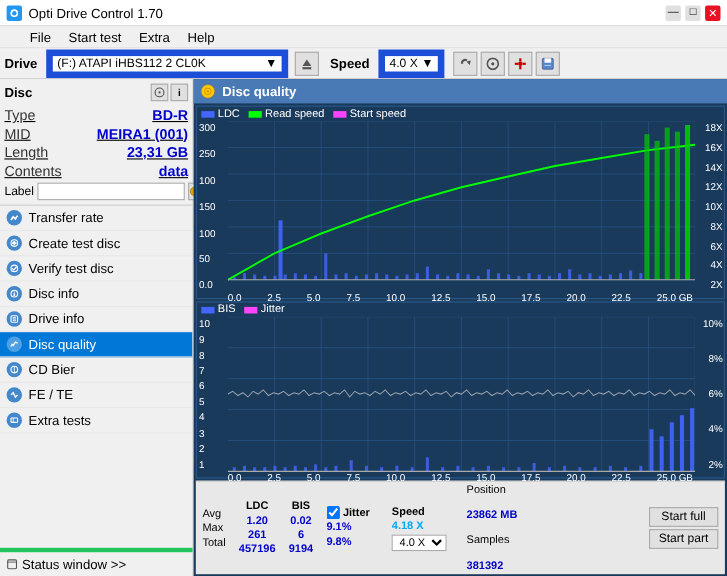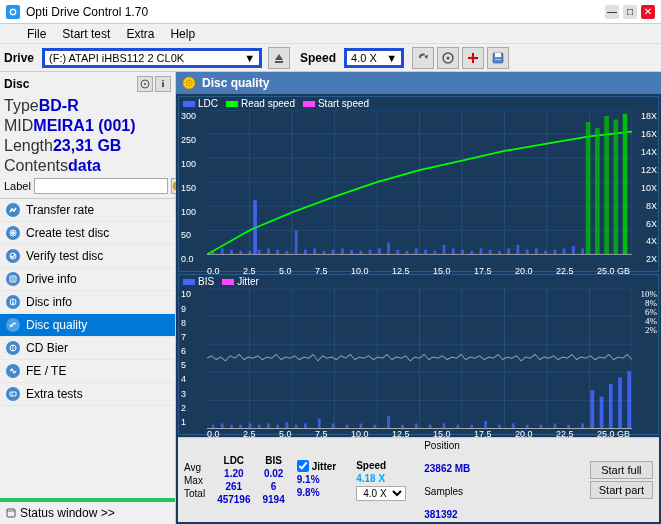--- a/index.html
+++ b/index.html
@@ -14,38 +14,38 @@
     .titlebar-btn { width: 14px; height: 14px; display: flex; align-items: center; justify-content: center; font-size: 10px; cursor: pointer; background: #e0e0e0; border-radius: 2px; }
     .titlebar-btn.close { background: #e81123; color: white; }
 
     
     .menubar { background: #f0f0f0; display: flex; align-items: center; padding: 2px 19px; height: 20px; border-bottom: 1px solid #ddd; }
     .menu-item { padding: 1px 8px; cursor: pointer; font-size: 12px; }
 
     
     .drivebar { background: #f0f0f0; display: flex; align-items: center; padding: 2px 4px; height: 28px; border-bottom: 1px solid #ccc; gap: 4px; }
     .drive-label { font-size: 12px; font-weight: bold; margin-right: 4px; }
-    .drive-select { display: flex; align-items: center; background: white; border: 3px solid #1d4ed8; padding: 1px 4px; min-width: 220px; font-size: 11px; }
+    .drive-select { display: flex; align-items: center; background: white; border: 6px solid #1d4ed8; padding: 1px 4px; min-width: 220px; font-size: 11px; }
     .drive-select-text { flex: 1; }
     .drive-eject-btn { width: 22px; height: 22px; background: #e0e0e0; border: 1px solid #aaa; display: flex; align-items: center; justify-content: center; cursor: pointer; margin-left: 2px; }
     .speed-label { font-size: 12px; font-weight: bold; margin-left: 6px; margin-right: 4px; }
     .drivebar-icons { display: flex; gap: 3px; margin-left: 4px; }
     .drivebar-icon-btn { width: 22px; height: 22px; background: #e0e0e0; border: 1px solid #aaa; display: flex; align-items: center; justify-content: center; cursor: pointer; }
 
     
     .main { display: flex; height: calc(524px - 24px - 20px - 28px); }
 
     
     .sidebar { width: 176px; background: #f0f0f0; border-right: 1px solid #ccc; display: flex; flex-direction: column; }
     .disc-section { padding: 4px; border-bottom: 1px solid #ccc; }
     .disc-header { display: flex; align-items: center; justify-content: space-between; margin-bottom: 4px; }
     .disc-title { font-weight: bold; font-size: 12px; }
     .disc-icons { display: flex; gap: 2px; }
     .disc-icon { width: 16px; height: 16px; background: #e0e0e0; border: 1px solid #aaa; display: flex; align-items: center; justify-content: center; cursor: pointer; font-size: 8px; }
-    .disc-row { display: flex; justify-content: flex-start; padding: 1px 0; font-size: 16px; }
+    .disc-row { display: flex; justify-content: space-between; padding: 1px 0; font-size: 13px; text-decoration: underline; }
     .disc-row-label { color: #333; }
     .disc-row-value { color: #0000cc; font-weight: bold; }
     .disc-label-row { display: flex; align-items: center; gap: 3px; margin-top: 2px; }
     .disc-label-input { flex: 1; border: 1px solid #aaa; height: 16px; font-size: 10px; }
     .disc-label-btn { width: 16px; height: 16px; background: #e0e0e0; border: 1px solid #aaa; display: flex; align-items: center; justify-content: center; cursor: pointer; }
 
     
     .nav-items { flex: 1; overflow-y: auto; }
     .nav-item { display: flex; gap: 6px; padding: 4px 6px; cursor: pointer; font-size: 12px; border-bottom: 1px solid #e8e8e8; }
     .nav-item.active { background: #0078d7; color: white; }
@@ -222,36 +222,36 @@
           <svg width="8" height="8" viewBox="0 0 8 8">
               <circle cx="4" cy="4" r="3" stroke="white" stroke-width="1" fill="none"></circle>
               <polyline points="2,4 3.5,5.5 6,2.5" stroke="white" stroke-width="1.2" fill="none"></polyline>
             </svg>
         </div>
         <span>Verify test disc</span>
       </div>
       <div class="nav-item">
         <div class="nav-item-icon" style="background:#4488cc;">
           <svg width="8" height="8" viewBox="0 0 8 8">
+              <circle cx="4" cy="4" r="3" stroke="white" stroke-width="1" fill="none"></circle>
+              <line x1="4" y1="3.5" x2="4" y2="6" stroke="white" stroke-width="1.5"></line>
+              <circle cx="4" cy="2.5" r="0.6" fill="white"></circle>
+            </svg>
+        </div>
+        <span>Disc info</span>
+      </div>
+      <div class="nav-item">
+        <div class="nav-item-icon" style="background:#4488cc;">
+          <svg width="8" height="8" viewBox="0 0 8 8">
               <rect x="1" y="1" width="6" height="6" rx="1" stroke="white" stroke-width="1" fill="none"></rect>
               <line x1="2.5" y1="3" x2="5.5" y2="3" stroke="white" stroke-width="1"></line>
               <line x1="2.5" y1="5" x2="5.5" y2="5" stroke="white" stroke-width="1"></line>
             </svg>
         </div>
         <span>Drive info</span>
-      </div>
-      <div class="nav-item">
-        <div class="nav-item-icon" style="background:#4488cc;">
-          <svg width="8" height="8" viewBox="0 0 8 8">
-              <circle cx="4" cy="4" r="3" stroke="white" stroke-width="1" fill="none"></circle>
-              <line x1="4" y1="3.5" x2="4" y2="6" stroke="white" stroke-width="1.5"></line>
-              <circle cx="4" cy="2.5" r="0.6" fill="white"></circle>
-            </svg>
-        </div>
-        <span>Disc info</span>
       </div>
       <div class="nav-item active">
         <div class="nav-item-icon" style="background:rgba(255,255,255,0.3);">
           <svg width="8" height="8" viewBox="0 0 8 8">
               <polyline points="1,6 2,4 3,5 5,2 7,3" stroke="white" stroke-width="1.2" fill="none"></polyline>
             </svg>
         </div>
         <span>Disc quality</span>
       </div>
       <div class="nav-item">
@@ -520,21 +520,21 @@
               <rect x="415" y="80" width="4" height="30" fill="#4466ff" opacity="0.9"></rect>
               <rect x="425" y="85" width="4" height="25" fill="#4466ff" opacity="0.9"></rect>
               <rect x="435" y="75" width="4" height="35" fill="#4466ff" opacity="0.9"></rect>
               <rect x="445" y="70" width="4" height="40" fill="#4466ff" opacity="0.9"></rect>
               <rect x="455" y="65" width="4" height="45" fill="#4466ff" opacity="0.9"></rect>
 
               <polyline points="0,55 5,53 10,56 15,54 20,57 25,53 30,55 35,52 40,56 45,54 50,55 55,53 60,56 65,54 70,55 75,52 80,56 85,54 90,55 95,53 100,56 105,54 110,55 115,52 120,57 125,53 130,55 135,54 140,56 145,53 150,55 155,52 160,56 165,54 170,55 175,53 180,56 185,54 190,55 195,52 200,56 205,54 210,55 215,53 220,57 225,54 230,55 235,52 240,56 245,54 250,55 255,53 260,56 265,54 270,55 275,52 280,56 285,54 290,55 295,53 300,56 305,54 310,55 315,52 320,56 325,54 330,55 335,53 340,57 345,54 350,55 355,52 360,56 365,54 370,55 375,53 380,56 385,54 390,55 395,52 400,56 405,54 410,55 415,53 420,56 425,54 430,55 435,52 440,56 445,54 450,55 455,52 460,56" stroke="#cccccc" stroke-width="0.8" fill="none" opacity="0.7"></polyline>
               <line x1="0" y1="110" x2="460" y2="110" stroke="#aaaaaa" stroke-width="0.8"></line>
             </svg>
           </div>
-          <div style="width:26px; display:flex; flex-direction:column; padding:2px 1px; flex-shrink:0; text-align:right;font-family:Liberation Serif, serif;">
+          <div style="width:26px; display:flex; flex-direction:column; justify-content:space-between; padding:2px 1px; flex-shrink:0; text-align:right;">
             <span class="y-label">10%</span>
             <span class="y-label">8%</span>
             <span class="y-label">6%</span>
             <span class="y-label">4%</span>
             <span class="y-label">2%</span>
           </div>
         </div>
 
         <div style="display:flex; justify-content:space-between; padding:0 28px 1px 28px; font-size:9px; color:white;">
           <span>0.0</span>

